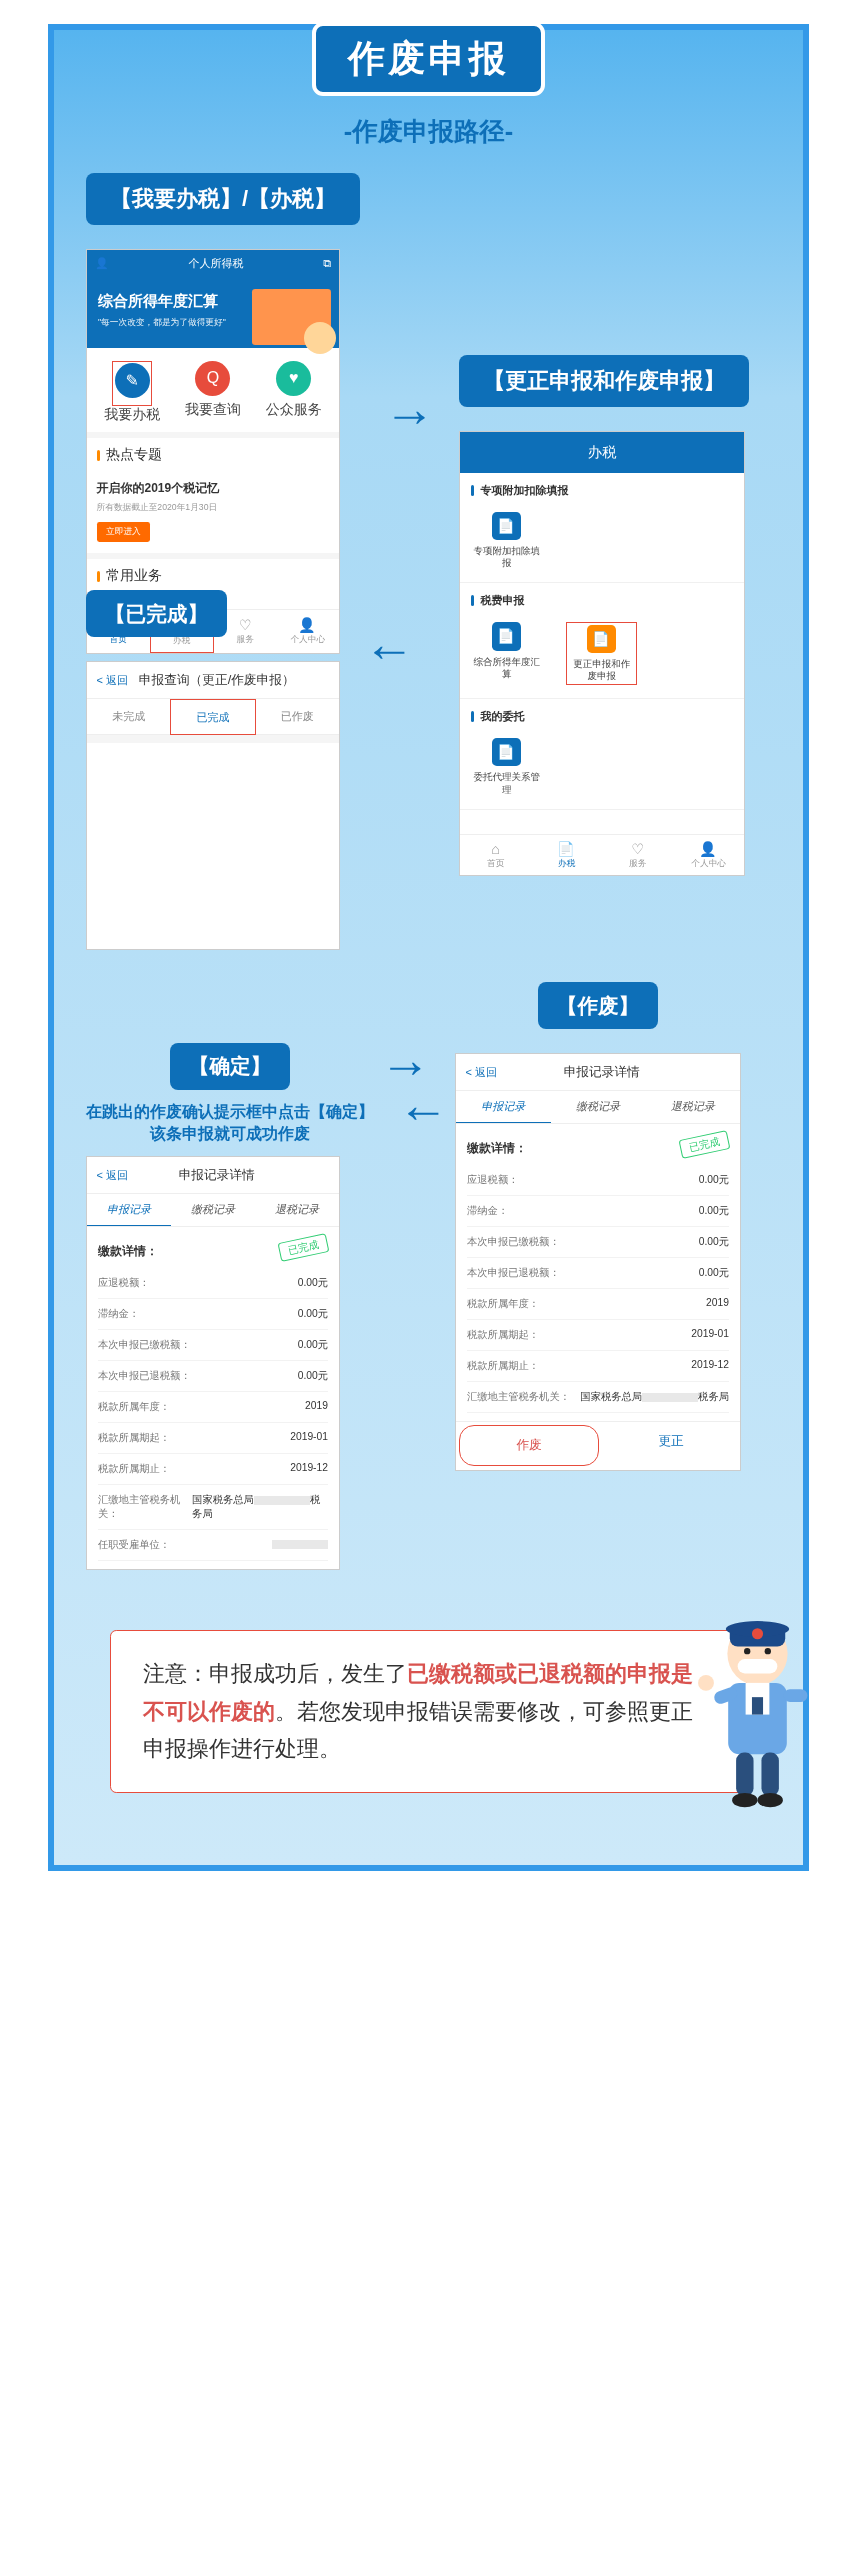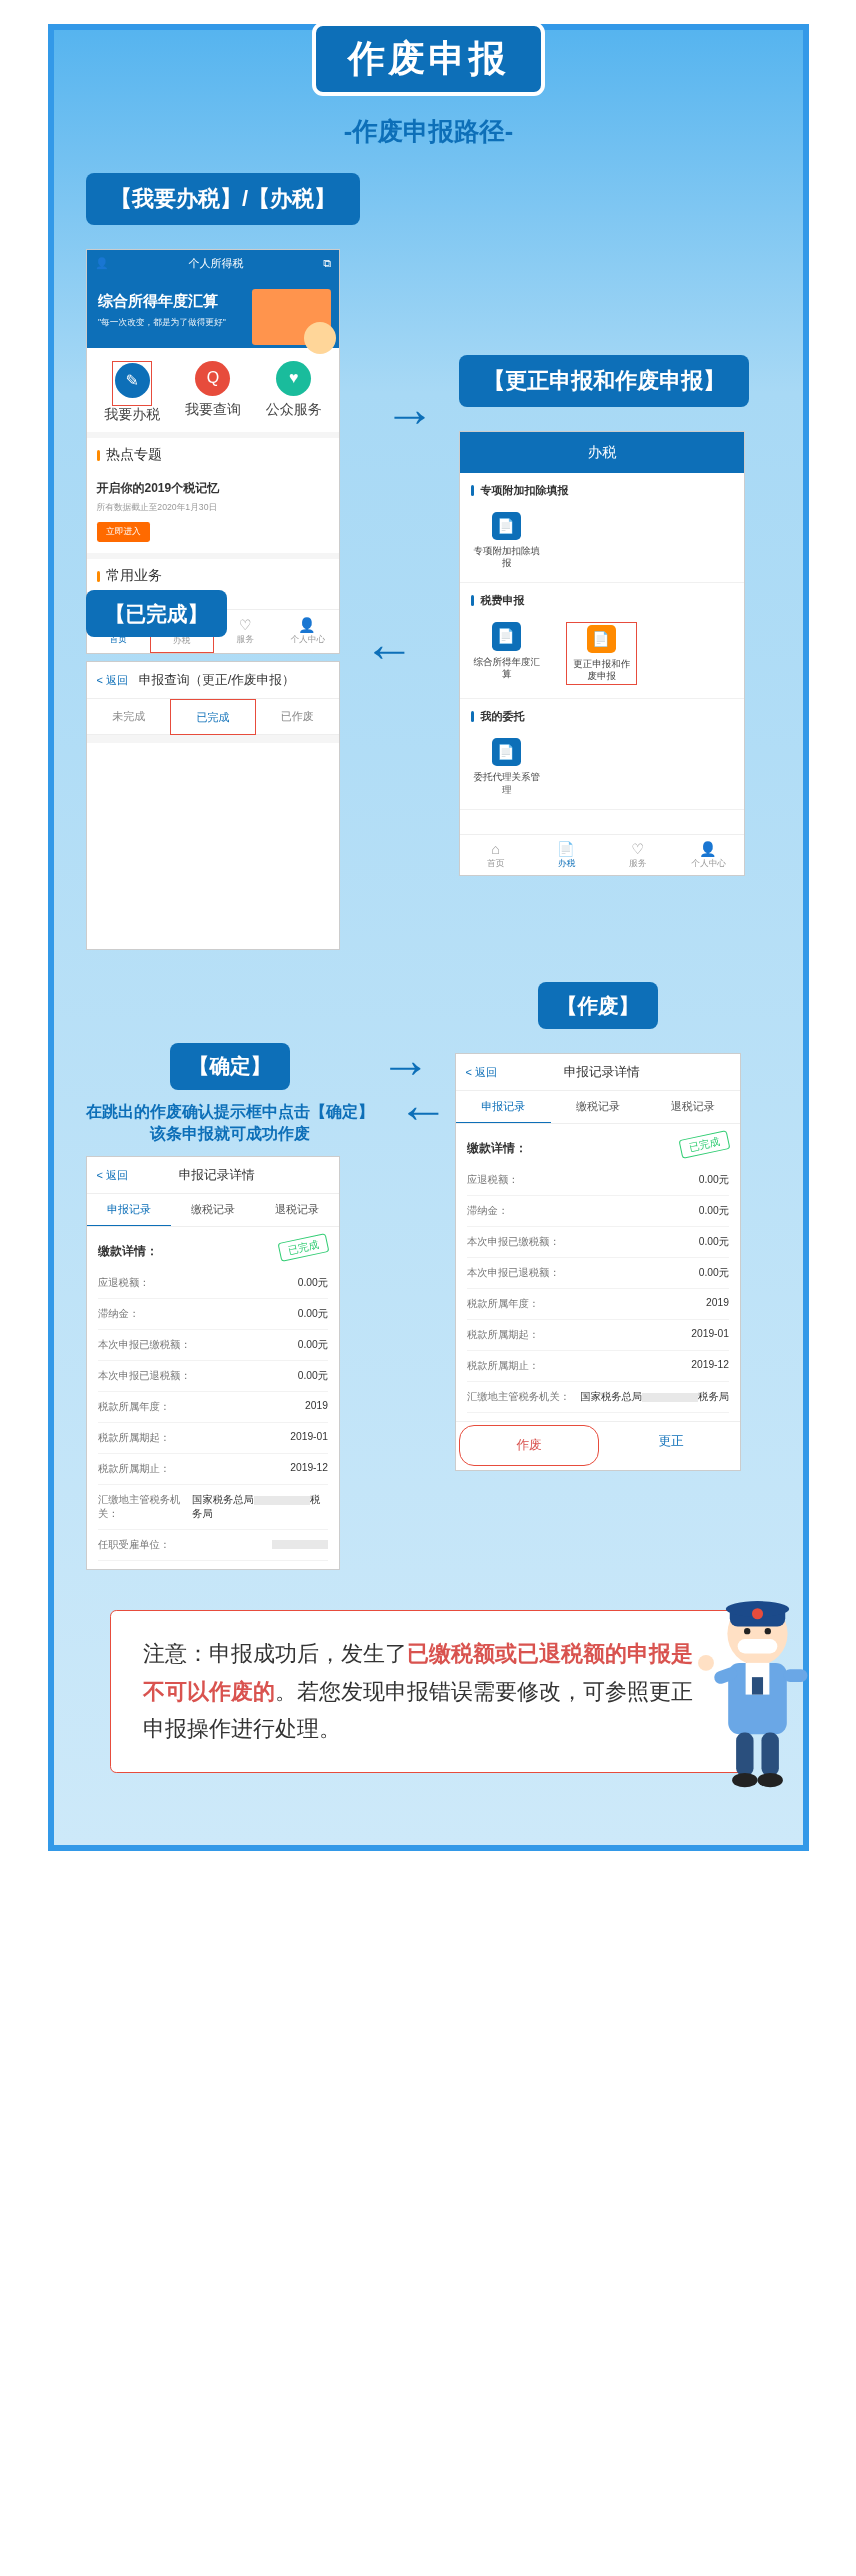--- a/index.html
+++ b/index.html
@@ -64,40 +64,40 @@
   .nav .back { color: #0d6fb8; font-size: 11px; margin-right: 8px; }
   .nav .title { flex: 1; text-align: center; font-size: 12.7px; margin-right: 32px; }
   .tabs3 { display: flex; text-align: center; }
   .tabs3 .t { flex: 1; padding: 9.5px 0; font-size: 11px; color: #888; border-bottom: 0.8px solid #eee; }
   .tabs3 .t.active { color: #0d6fb8; border-bottom: 1.6px solid #0d6fb8; }
   .record { padding: 11px 9.5px; }
   .record .h { font-size: 12px; margin-bottom: 6.3px; }
   .record .line { font-size: 9.5px; color: #aaa; margin-bottom: 3.2px; }
 
   
-  .tabs-u { display: flex; text-align: center; border-bottom: 0.8px solid #eee; }
+  .tabs-u { display: flex; text-align: center; border-bottom: 0.8px solid #eee; font-style: italic; }
   .tabs-u .t { flex: 1; padding: 8px 0; font-size: 11px; color: #555; }
   .tabs-u .t.active { color: #0d6fb8; border-bottom: 1.6px solid #0d6fb8; }
   .kv-wrap { padding: 8px 11px; position: relative; }
   .kv-head { font-size: 12px; font-weight: 700; padding: 8px 0; }
   .kv { display: flex; justify-content: space-between; padding: 8px 0; border-bottom: 0.8px solid #f2f2f2; font-size: 10.3px; }
   .kv .k { color: #777; }
   .kv .v { color: #333; }
   .kv .blur { background: #e8e8e8; display: inline-block; width: 56px; height: 9.5px; vertical-align: middle; }
   .stamp { position: absolute; right: 11px; top: 11px; border: 1.6px solid #2ecc71; color: #2ecc71; padding: 1.6px 8px; border-radius: 3.2px; transform: rotate(-12deg); font-size: 10.3px; }
 
   .action-bar { display: flex; border-top: 0.8px solid #eee; }
   .action-bar .ab { flex: 1; text-align: center; padding: 11px 0; font-size: 12.7px; border-radius: 15px; }
   .ab.void { color: #d9534f; border: 1.6px solid #e74c3c; margin: 3.2px; }
   .ab.edit { color: #0d6fb8; }
 
   .desc-below { text-align: center; color: #0d6fb8; font-size: 16px; font-weight: 700; line-height: 1.4; margin-top: 11px; }
 
   
-  .notice-box { background: #fff; border: 1.6px solid #e74c3c; border-radius: 6.3px; padding: 24px 32px; margin: 40px 24px 24px; font-size: 22px; line-height: 1.7; color: #333; position: relative; }
+  .notice-box { background: #fff; border: 1.6px solid #e74c3c; border-radius: 6.3px; padding: 24px 32px; margin: 60px 24px 24px; font-size: 22px; line-height: 1.7; color: #333; position: relative; }
   .notice-box .hl { color: #d9534f; font-weight: 700; }
   .mascot { position: absolute; right: -79px; bottom: -24px; width: 135px; height: 206px; }
   .mascot svg { width: 100%; height: 100%; }
 
   .spacer { height: 24px; }
 </style>
 </head>
 <body>
 
 <div class="page">

